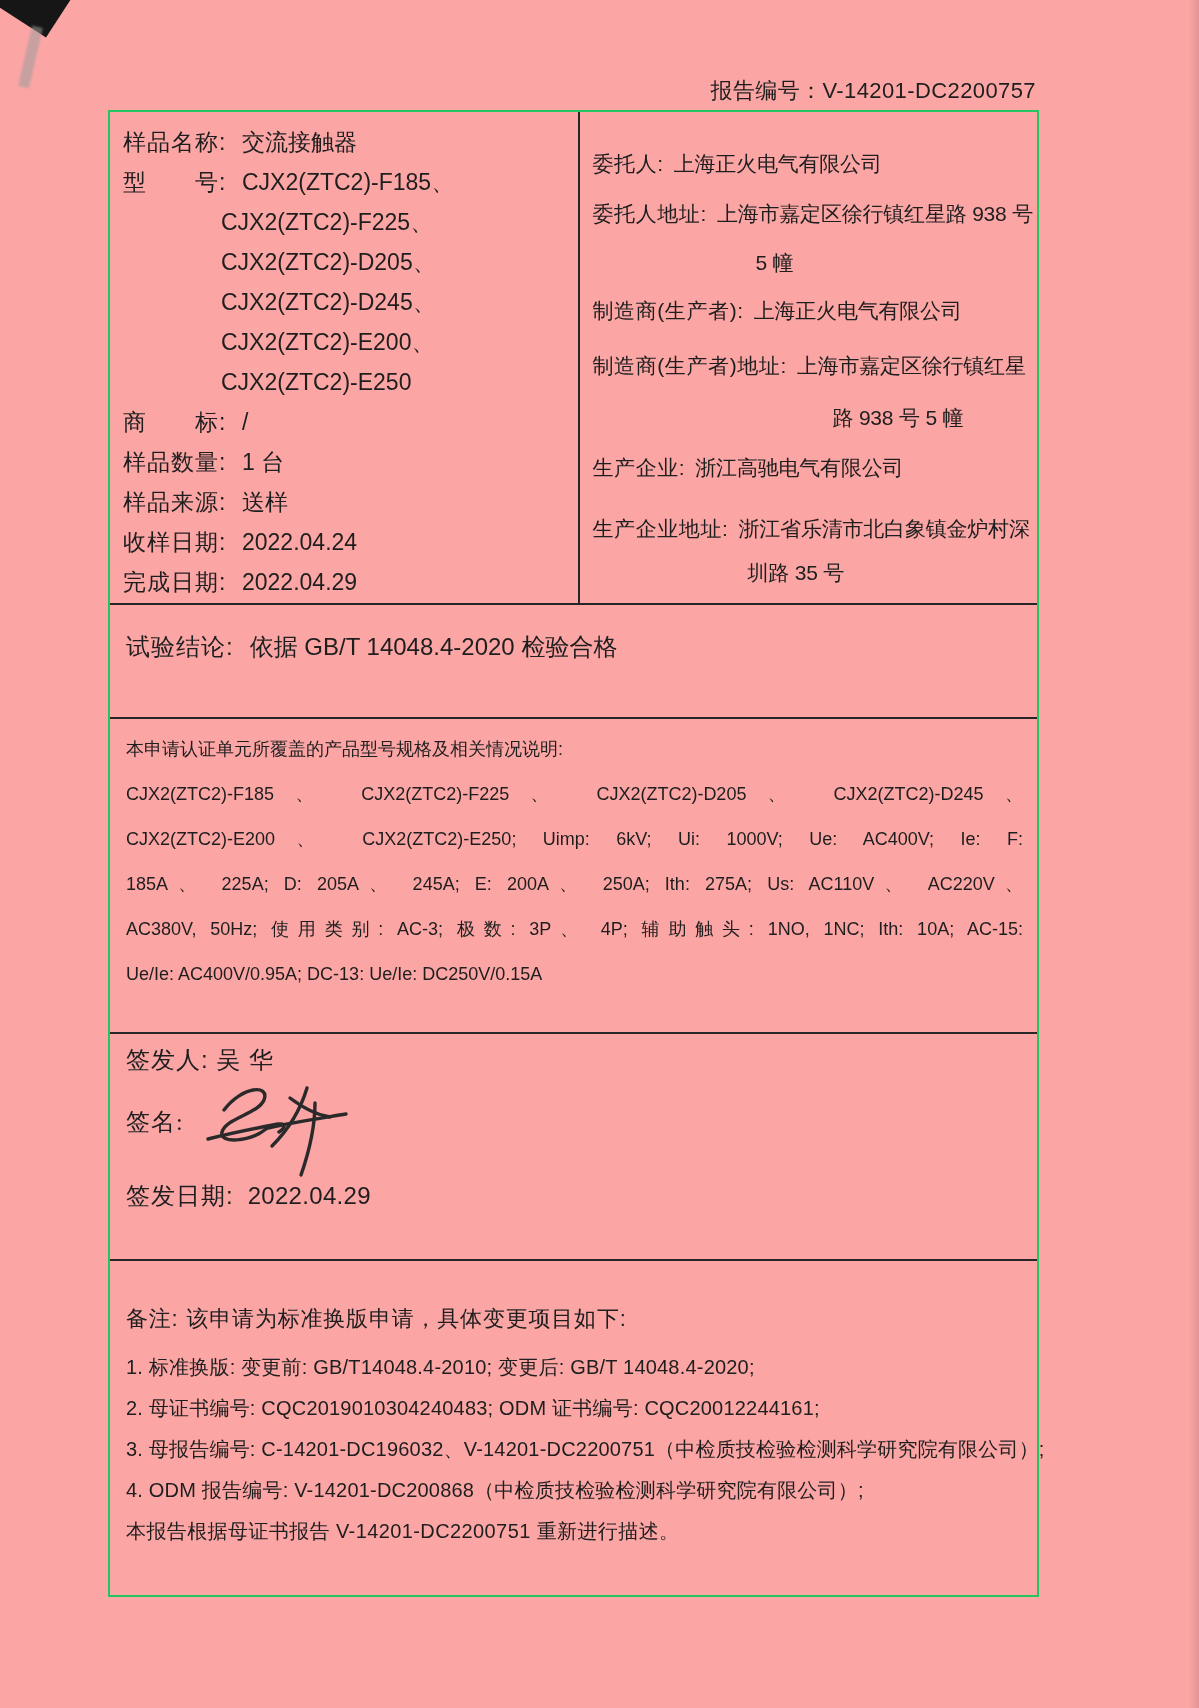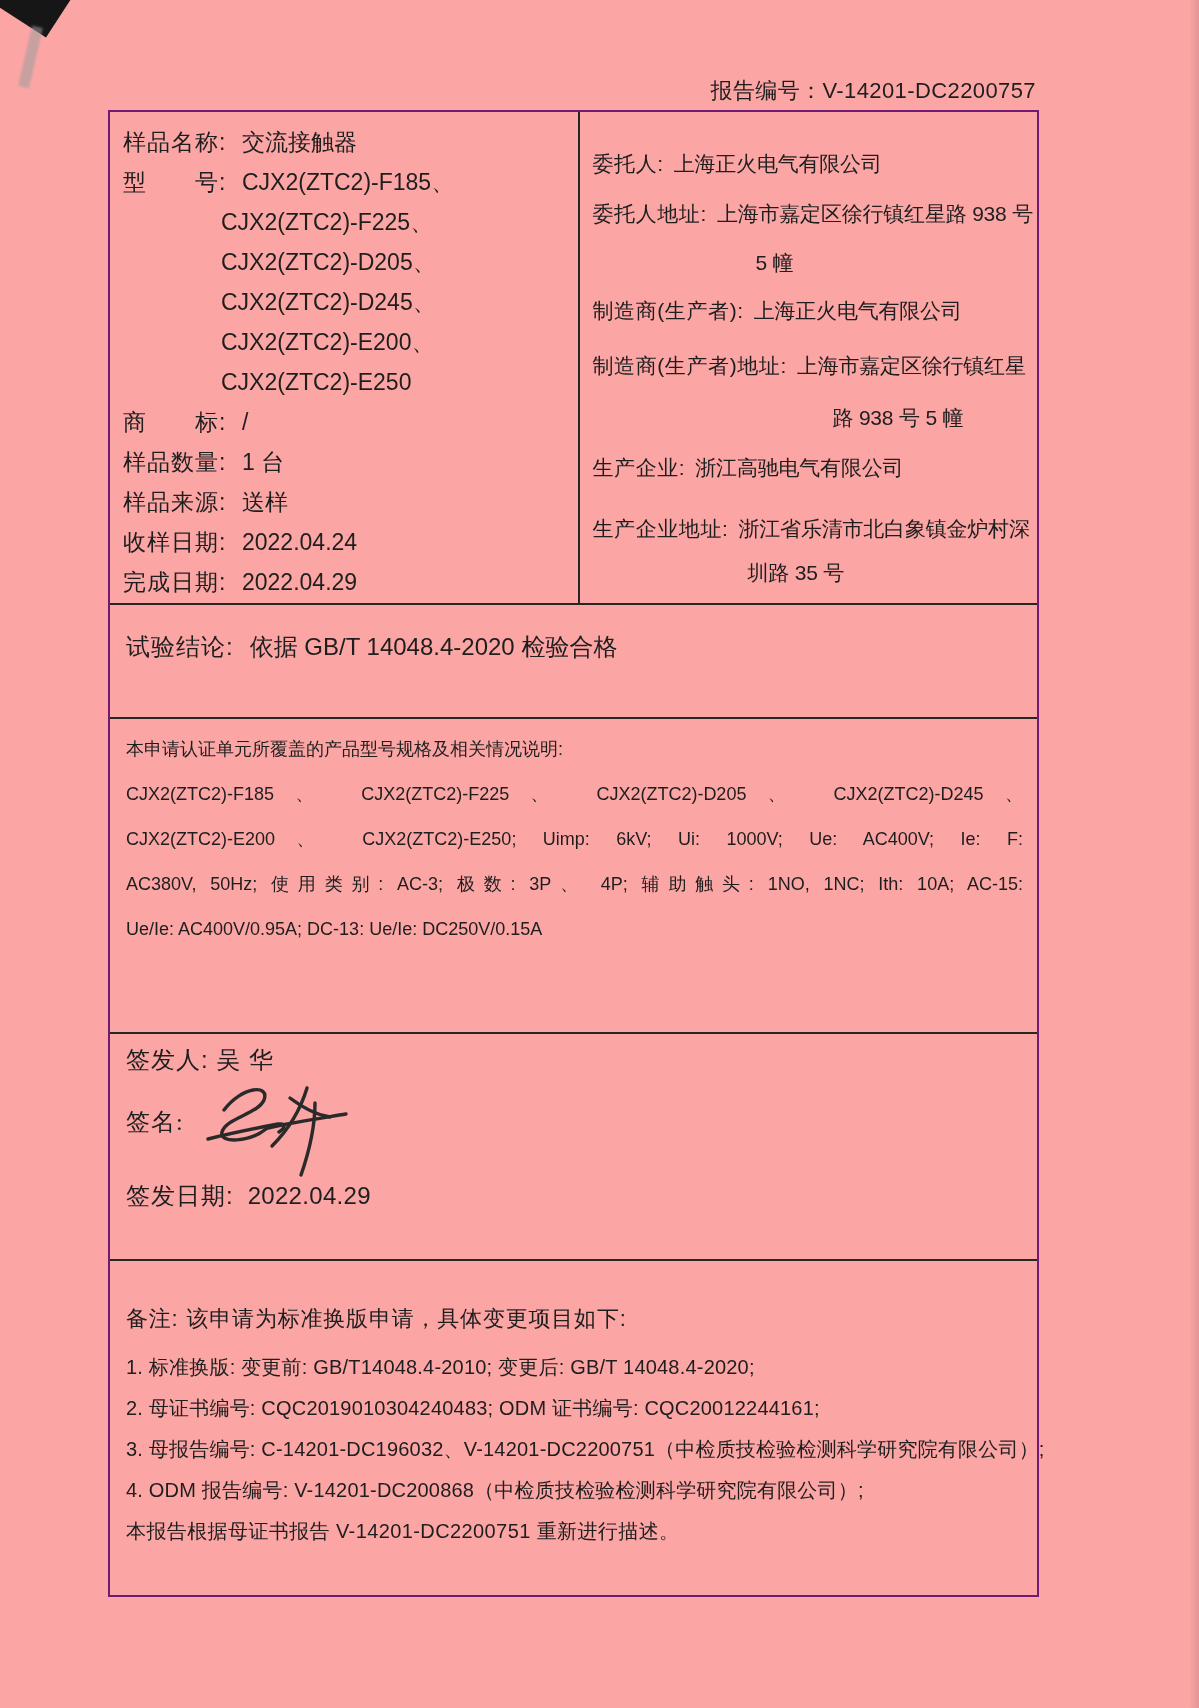--- a/index.html
+++ b/index.html
@@ -12,21 +12,21 @@
     overflow:hidden;
     margin:0 auto;
   }
   
   .corner-mark{position:absolute;top:-30px;left:-20px;width:86px;height:48px;background:#161616;transform:rotate(33deg);}
   .corner-smudge{position:absolute;top:26px;left:25px;width:11px;height:62px;background:#9c9c9c;opacity:.55;transform:rotate(13deg);filter:blur(1px);}
   .edge-shadow{position:absolute;right:0;top:0;width:10px;height:100%;background:linear-gradient(to right,rgba(0,0,0,0),rgba(0,0,0,.10));}
 
   .report-no{position:absolute;top:76px;left:105px;width:931px;text-align:right;font-size:22px;letter-spacing:.4px;}
 
-  .doc-table{position:absolute;left:108px;top:110px;width:927px;border:2px solid #701a75;background:transparent;}
+  .doc-table{position:absolute;left:108px;top:110px;width:927px;border:2px solid #22c55e;background:transparent;}
 
   
   .sec1{display:flex;height:491px;}
   .cell-left{width:488px;border-right:2px solid #262626;padding:10px 6px 0 13px;font-size:23px;box-sizing:border-box;}
   .srow{display:flex;line-height:40px;white-space:nowrap;}
   .srow .lbl{flex:none;min-width:105px;letter-spacing:1px;}
   .srow .val{margin-left:14px;}
   .srow.cont{padding-left:98px;}
   .cell-right{flex:1;padding:0 4px 0 12px;font-size:21px;box-sizing:border-box;letter-spacing:-.2px;}
   .rrow{line-height:28px;white-space:nowrap;}
@@ -148,20 +148,21 @@
     </div>
 
     <div class="sec2">
       <span class="lbl">试验结论:</span><span>依据 GB/T 14048.4-2020 检验合格</span>
     </div>
 
     <div class="sec3">
       <div class="cov-line">本申请认证单元所覆盖的产品型号规格及相关情况说明:</div>
       <div class="cov-line stretch">CJX2(ZTC2)-F185、 CJX2(ZTC2)-F225、 CJX2(ZTC2)-D205、 CJX2(ZTC2)-D245、</div>
       <div class="cov-line stretch">CJX2(ZTC2)-E200、 CJX2(ZTC2)-E250; Uimp: 6kV; Ui: 1000V; Ue: AC400V; Ie: F:</div>
+      <div class="cov-line stretch">185A、 225A; D: 205A、 245A; E: 200A、 250A; Ith: 275A; Us: AC110V、 AC220V、</div>
       <div class="cov-line stretch">AC380V, 50Hz; 使用类别: AC-3; 极数: 3P、 4P; 辅助触头: 1NO, 1NC; Ith: 10A; AC-15:</div>
       <div class="cov-line">Ue/Ie: AC400V/0.95A; DC-13: Ue/Ie: DC250V/0.15A</div>
     </div>
 
     <div class="sec4">
       <div class="issuer-line">
         <span>签发人:</span>
         <span>吴 华</span>
       </div>
       <div class="sign-label">签名:</div>

